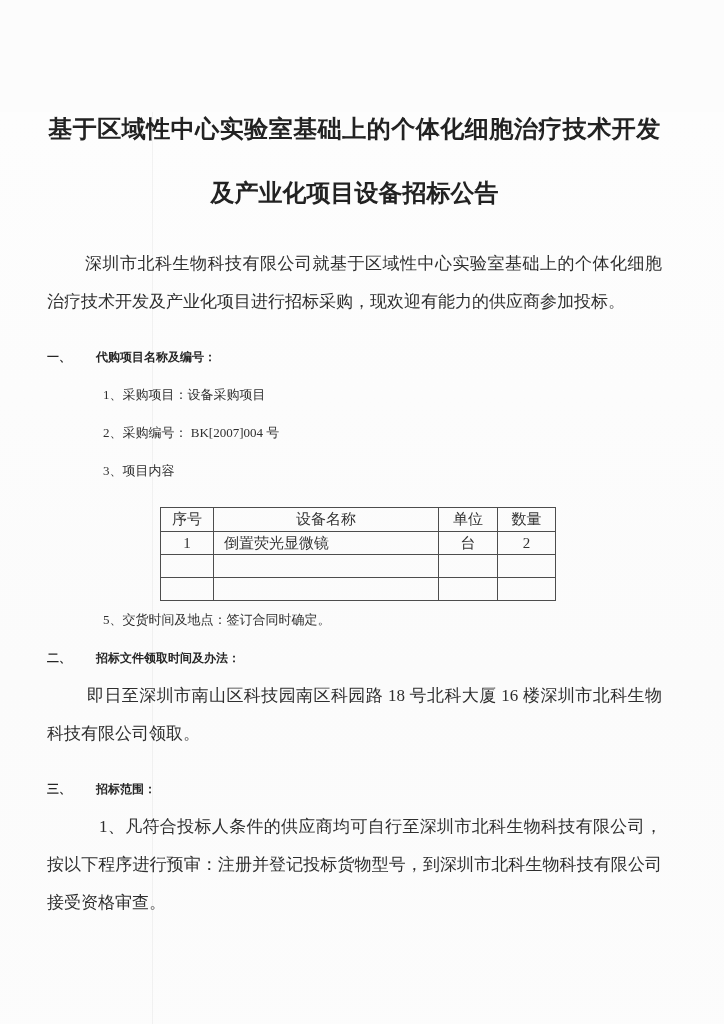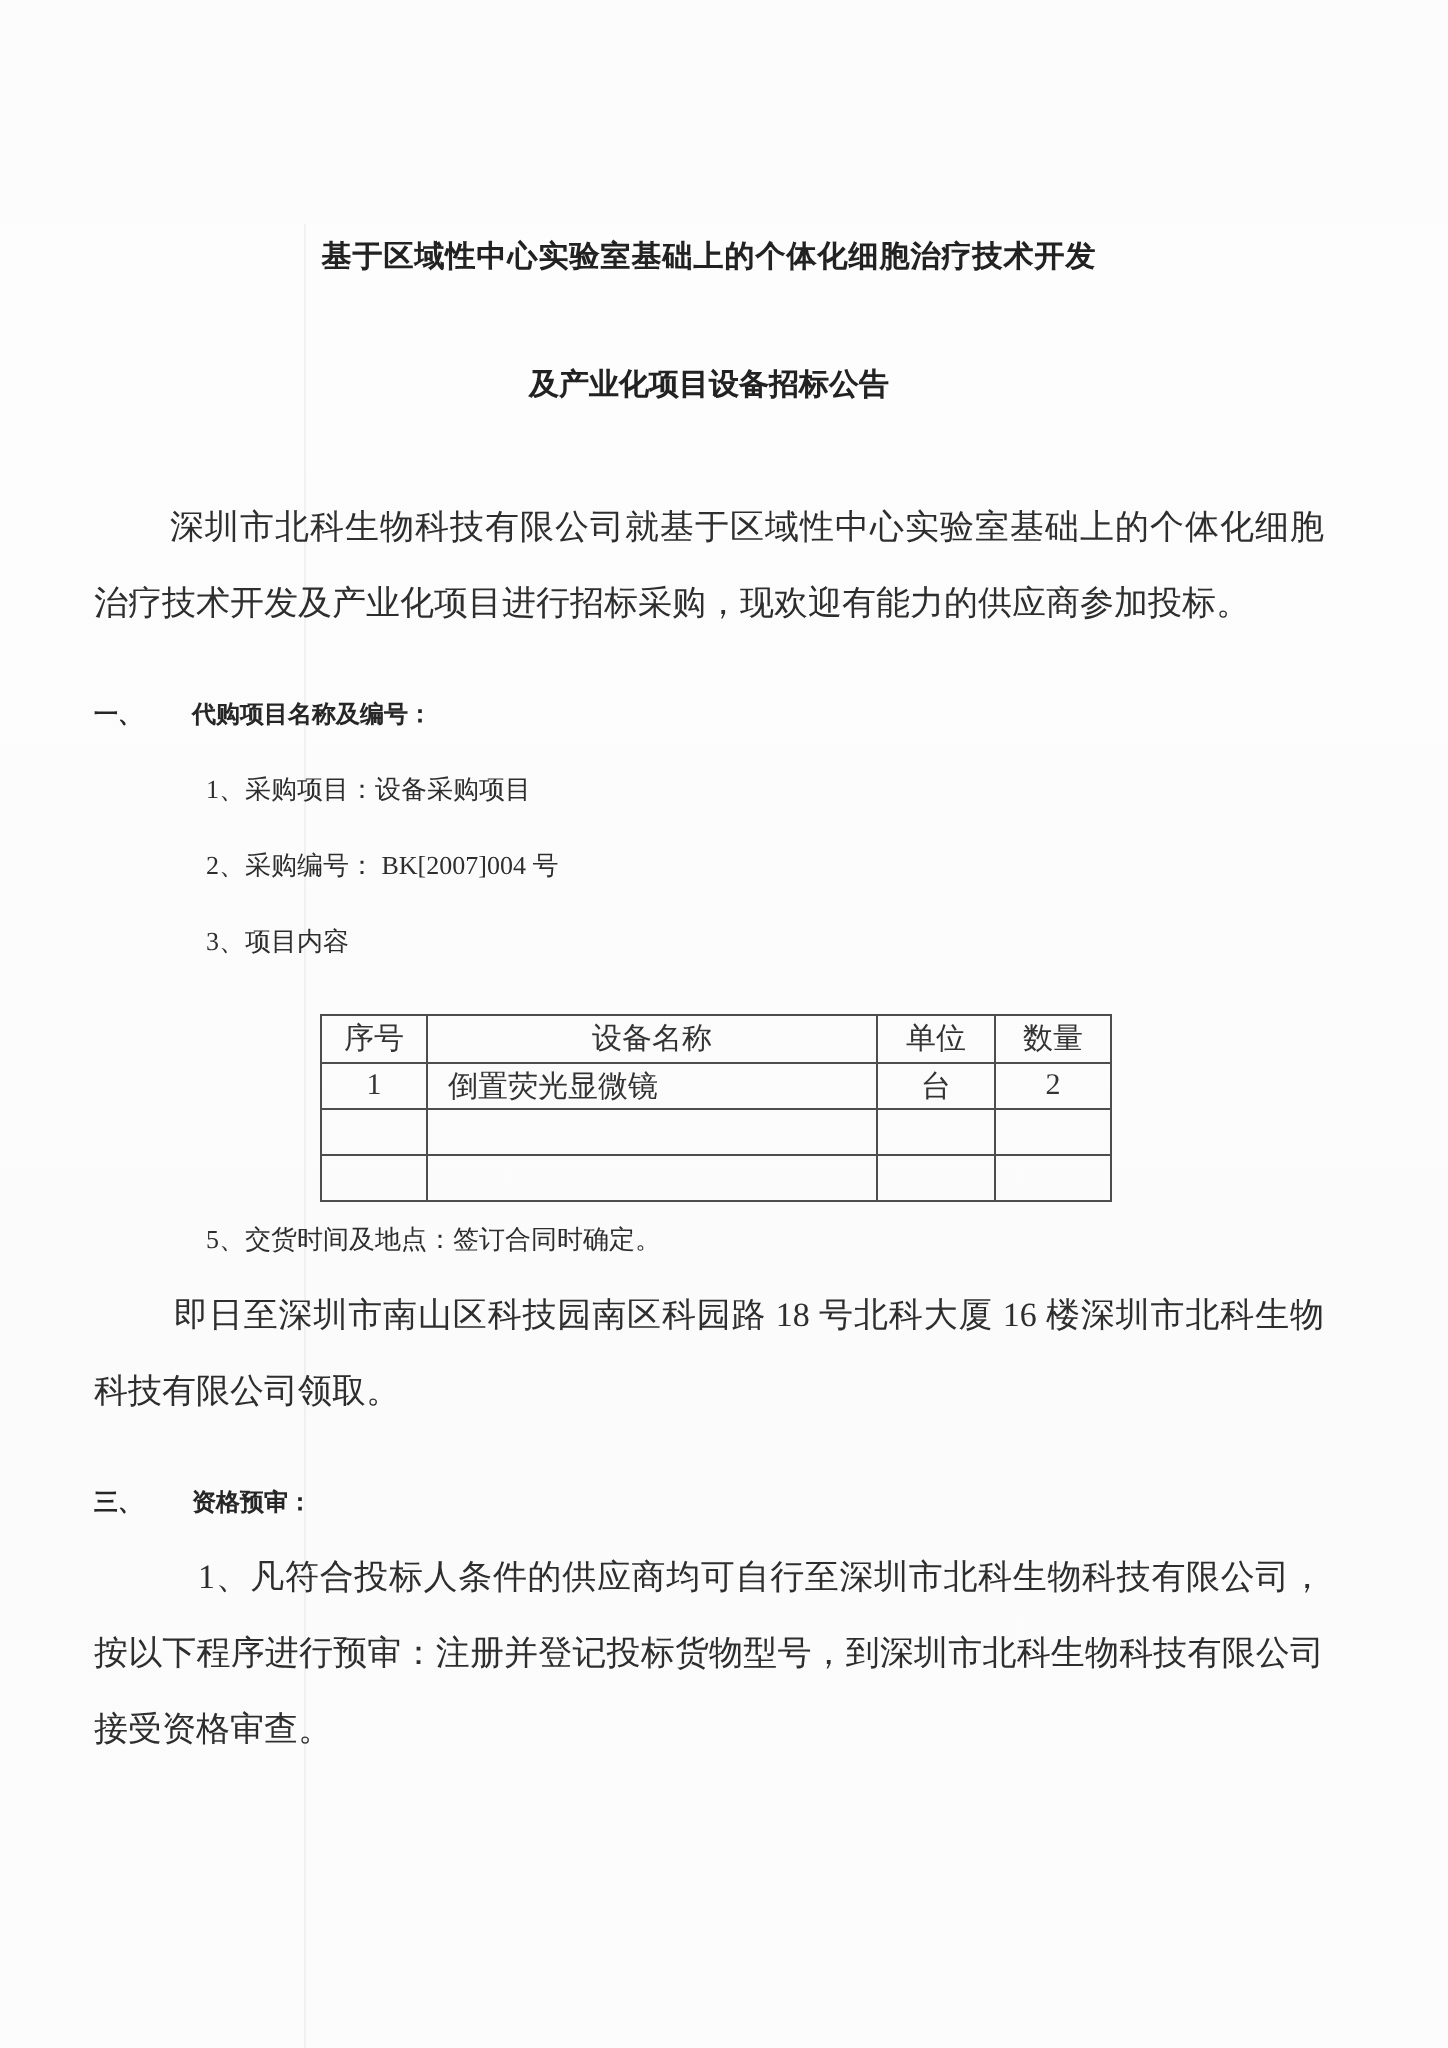--- a/index.html
+++ b/index.html
@@ -27,21 +27,21 @@
     width: 1px;
     height: 1004px;
     background: rgba(0,0,0,0.045);
     pointer-events: none;
   }
   .content {
     position: relative;
     padding: 0 62px 0 47px;
   }
   .doc-title {
-    font-size: 15px;
+    font-size: 24px;
     font-weight: bold;
     color: #222;
     text-align: center;
     line-height: 34px;
   }
   .doc-title.line1 {
     margin-top: 112px;
     letter-spacing: 0.5px;
   }
   .doc-title.line2 {
@@ -161,23 +161,26 @@
           <td class="c-name"></td>
           <td class="c-unit"></td>
           <td class="c-qty"></td>
         </tr>
       </tbody>
     </table>
 
 
     <div class="item">5、交货时间及地点：签订合同时确定。</div>
 
+    <div class="section-heading sec2-heading">
+      <span class="sec-num">二、</span><span>招标文件领取时间及办法：</span>
+    </div>
 
     <p class="para sec-body">即日至深圳市南山区科技园南区科园路 18 号北科大厦 16 楼深圳市北科生物科技有限公司领取。</p>
 
     <div class="section-heading mt2">
-      <span class="sec-num">三、</span><span>资格预审：</span>
+      <span class="sec-num">三、</span><span>招标范围：</span>
     </div>
 
     <p class="para sec-body sec3-body">1、凡符合投标人条件的供应商均可自行至深圳市北科生物科技有限公司，按以下程序进行预审：注册并登记投标货物型号，到深圳市北科生物科技有限公司接受资格审查。</p>
 
   </div>
 </div>
 
 </body></html>

